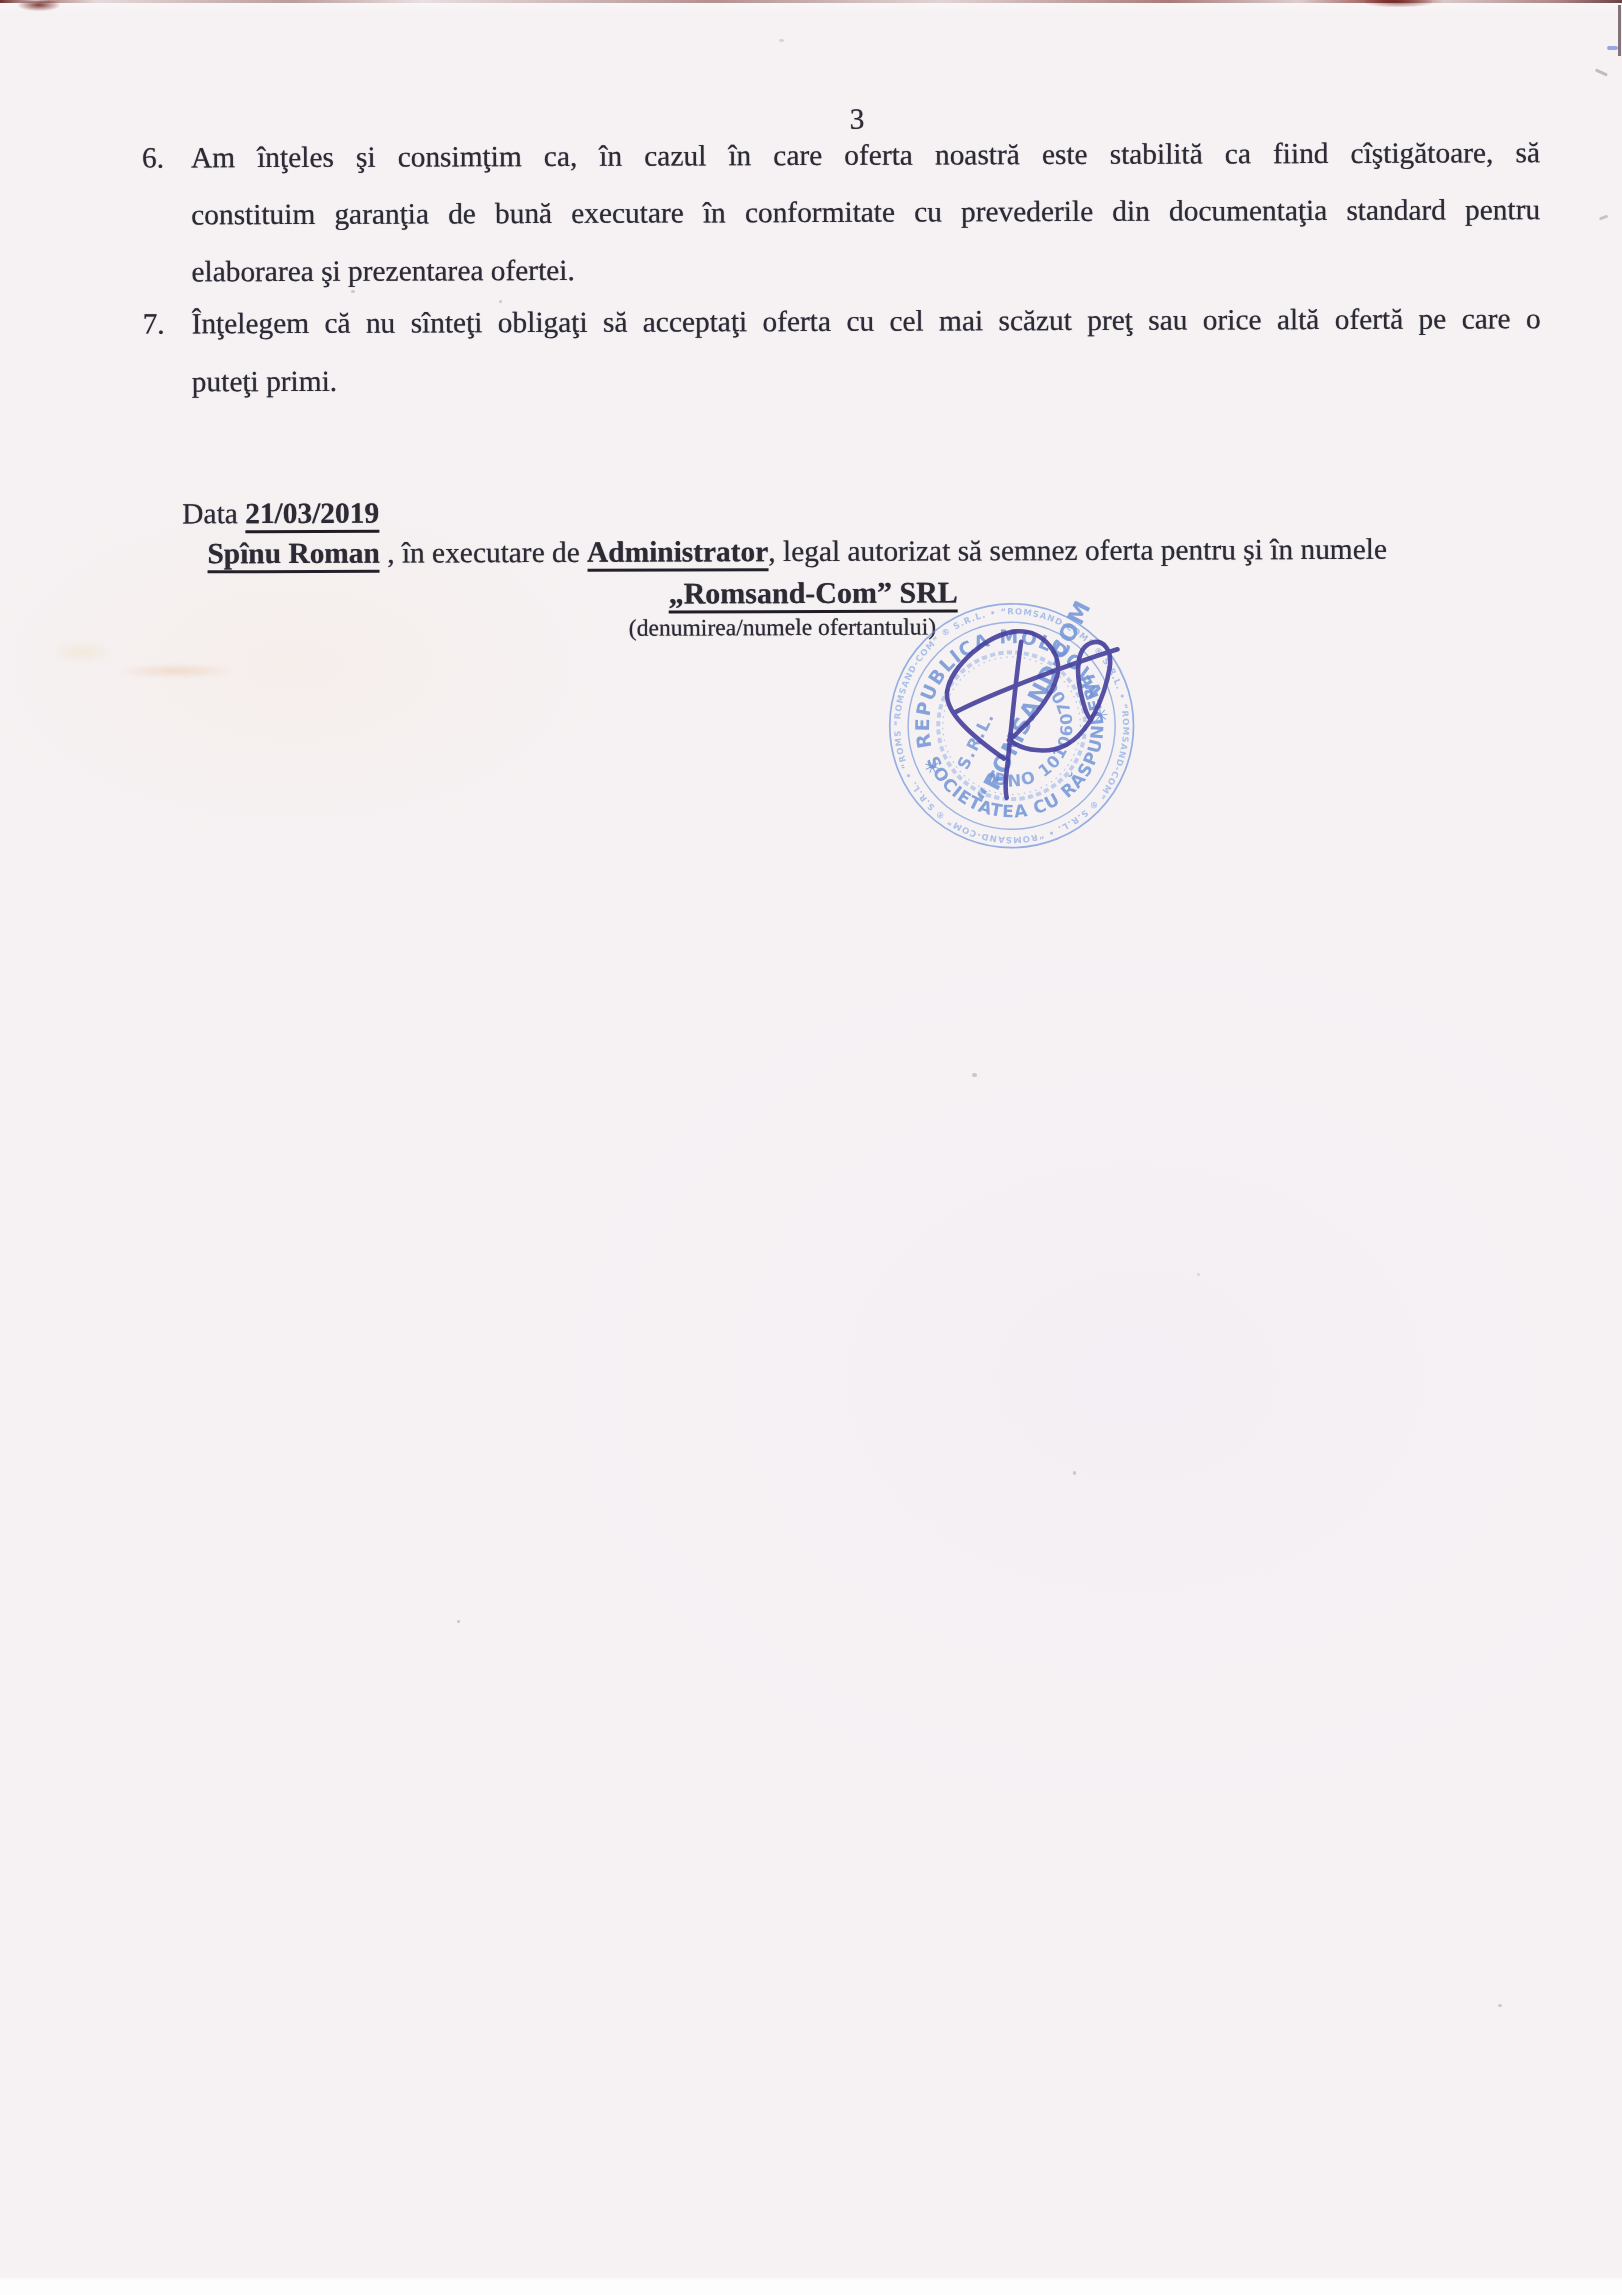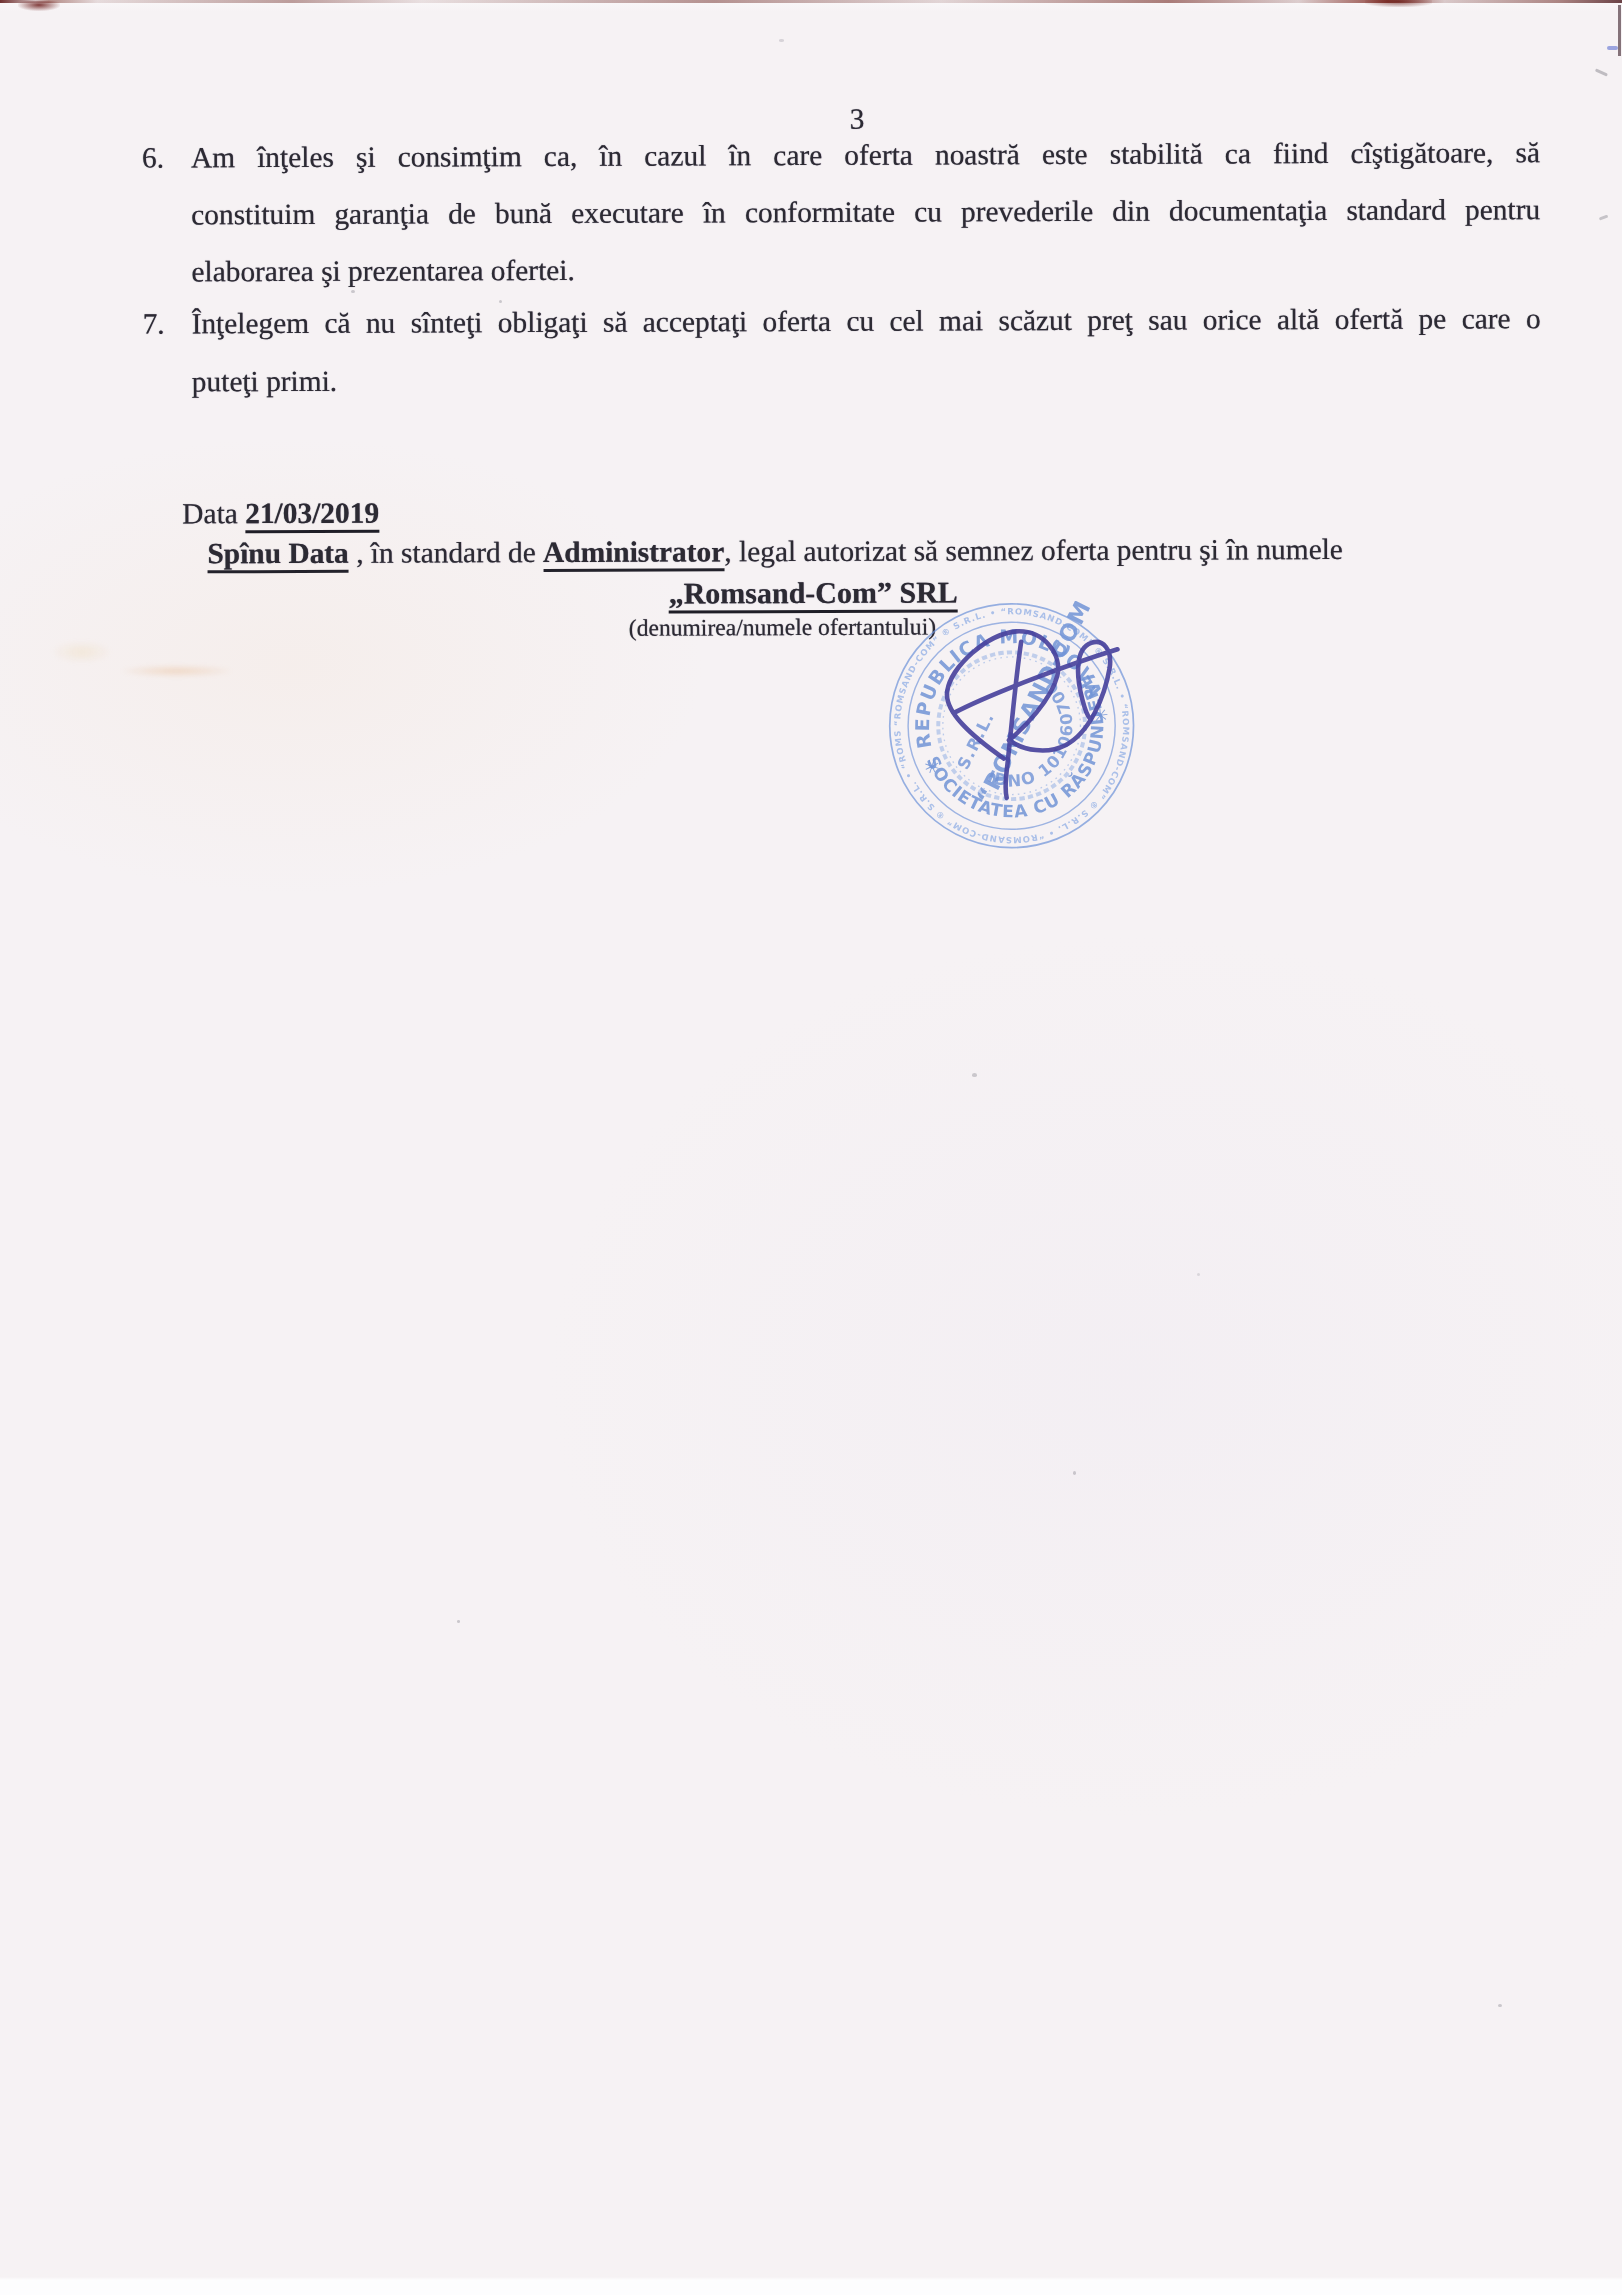--- a/index.html
+++ b/index.html
@@ -63,21 +63,21 @@
 
     <div class="txt marker" style="top:305px;">7.</div>
     <div class="txt jline" style="top:305px;">Înţelegem că nu sînteţi obligaţi să acceptaţi oferta cu cel mai scăzut preţ sau orice altă ofertă pe care o</div>
     <div class="txt" style="left:193px;top:363px;text-align:center;">puteţi primi.</div>
 
     <div class="txt" style="left:183px;top:495px;">
       <span>Data </span><span class="b u5">21/03/2019</span>
     </div>
 
     <div class="txt" style="left:208px;top:535px;">
-      <span class="b u4">Spînu Data</span><span> , în standard de </span><span class="b u4">Administrator</span><span>, legal autorizat să semnez oferta pentru şi în numele</span>
+      <span class="b u4">Spînu Roman</span><span> , în executare de </span><span class="b u4">Administrator</span><span>, legal autorizat să semnez oferta pentru şi în numele</span>
     </div>
 
     <div class="txt" style="left:669px;top:576px;font-size:30px;">
       <span class="b u5">„Romsand-Com” SRL</span>
     </div>
     <div class="txt caption" style="left:629px;top:614px;">(denumirea/numele ofertantului)</div>
 
     <div class="stamp-wrap">
       <svg width="249" height="249" viewBox="0 0 380 380">
         <defs>

